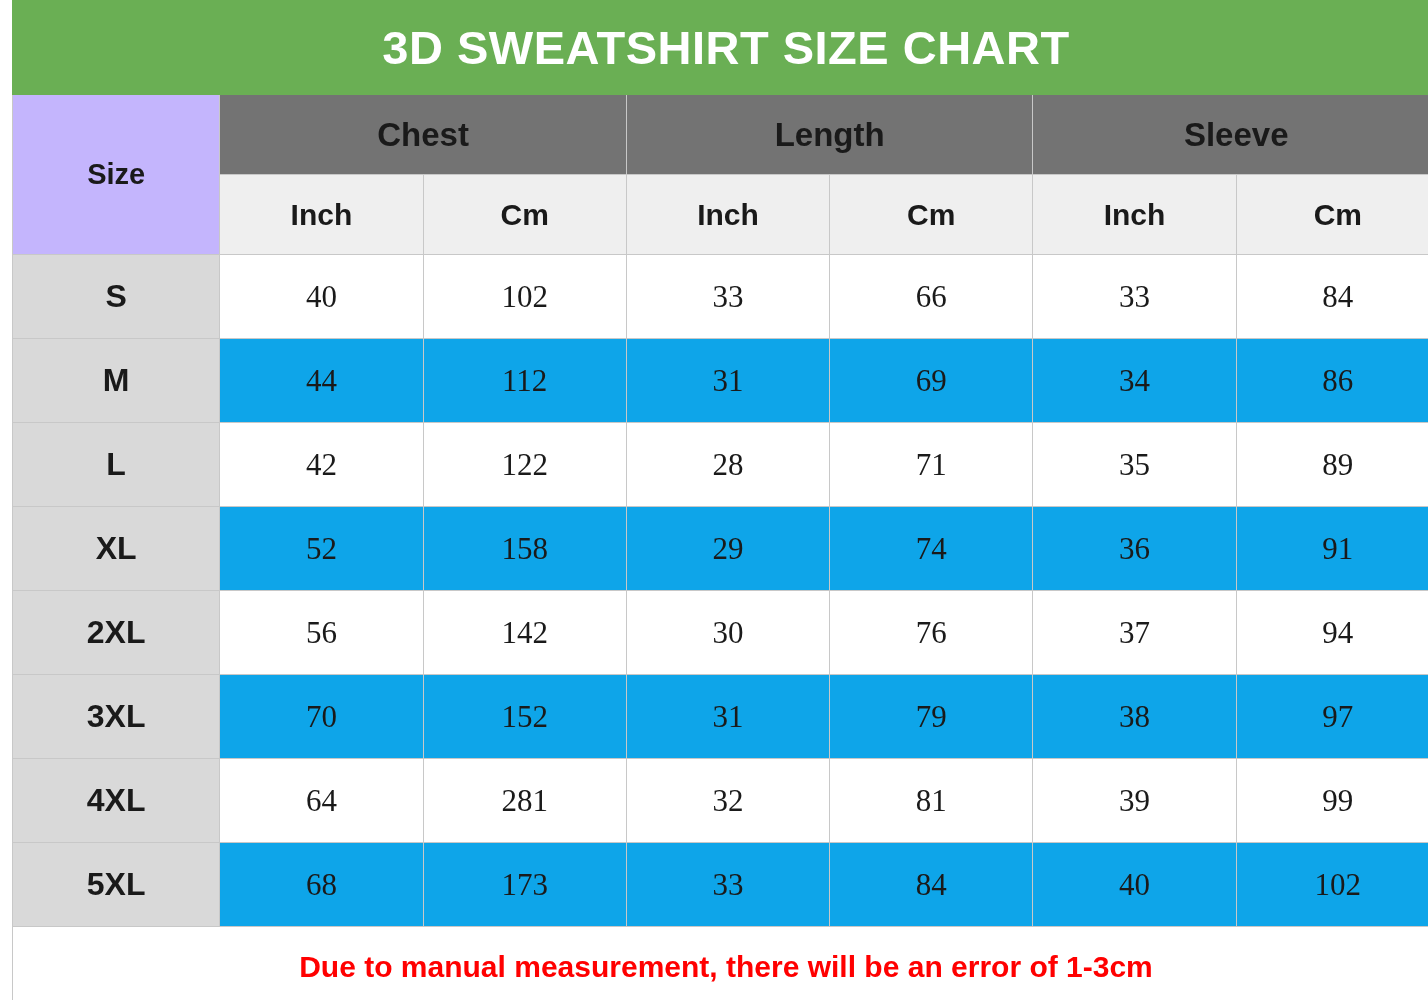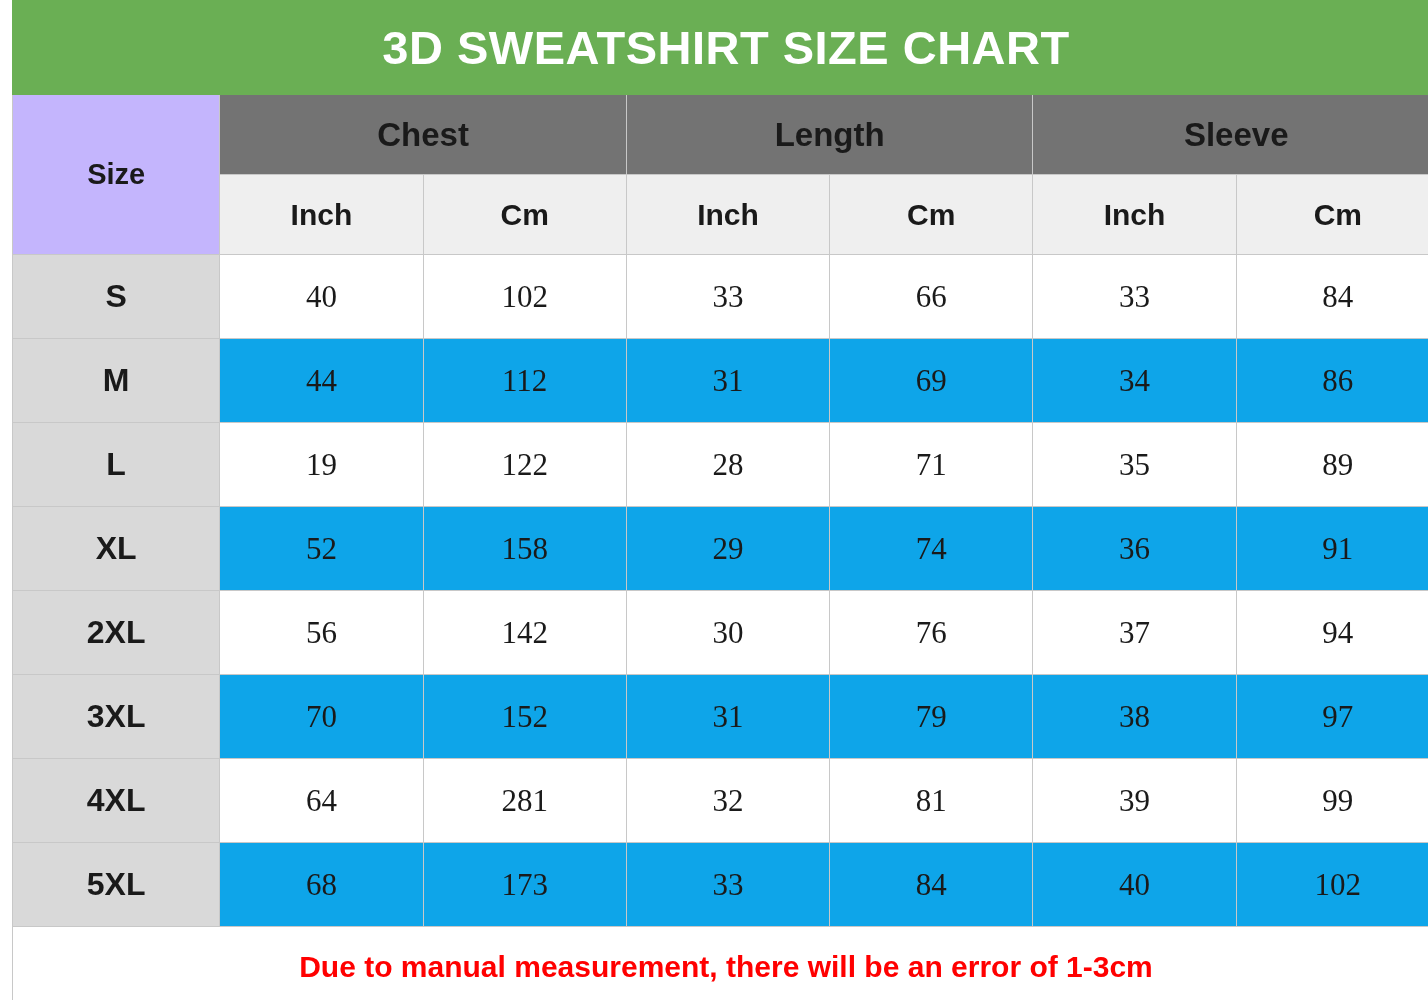--- a/index.html
+++ b/index.html
@@ -132,21 +132,21 @@
         <td class="size-label">M</td>
         <td class="val band-grey">44</td>
         <td class="val band-grey">112</td>
         <td class="val band-grey">31</td>
         <td class="val band-grey">69</td>
         <td class="val band-grey">34</td>
         <td class="val band-grey">86</td>
       </tr>
       <tr>
         <td class="size-label">L</td>
-        <td class="val band-white">19</td>
+        <td class="val band-white">42</td>
         <td class="val band-white">122</td>
         <td class="val band-white">28</td>
         <td class="val band-white">71</td>
         <td class="val band-white">35</td>
         <td class="val band-white">89</td>
       </tr>
       <tr>
         <td class="size-label">XL</td>
         <td class="val band-grey">52</td>
         <td class="val band-grey">158</td>

